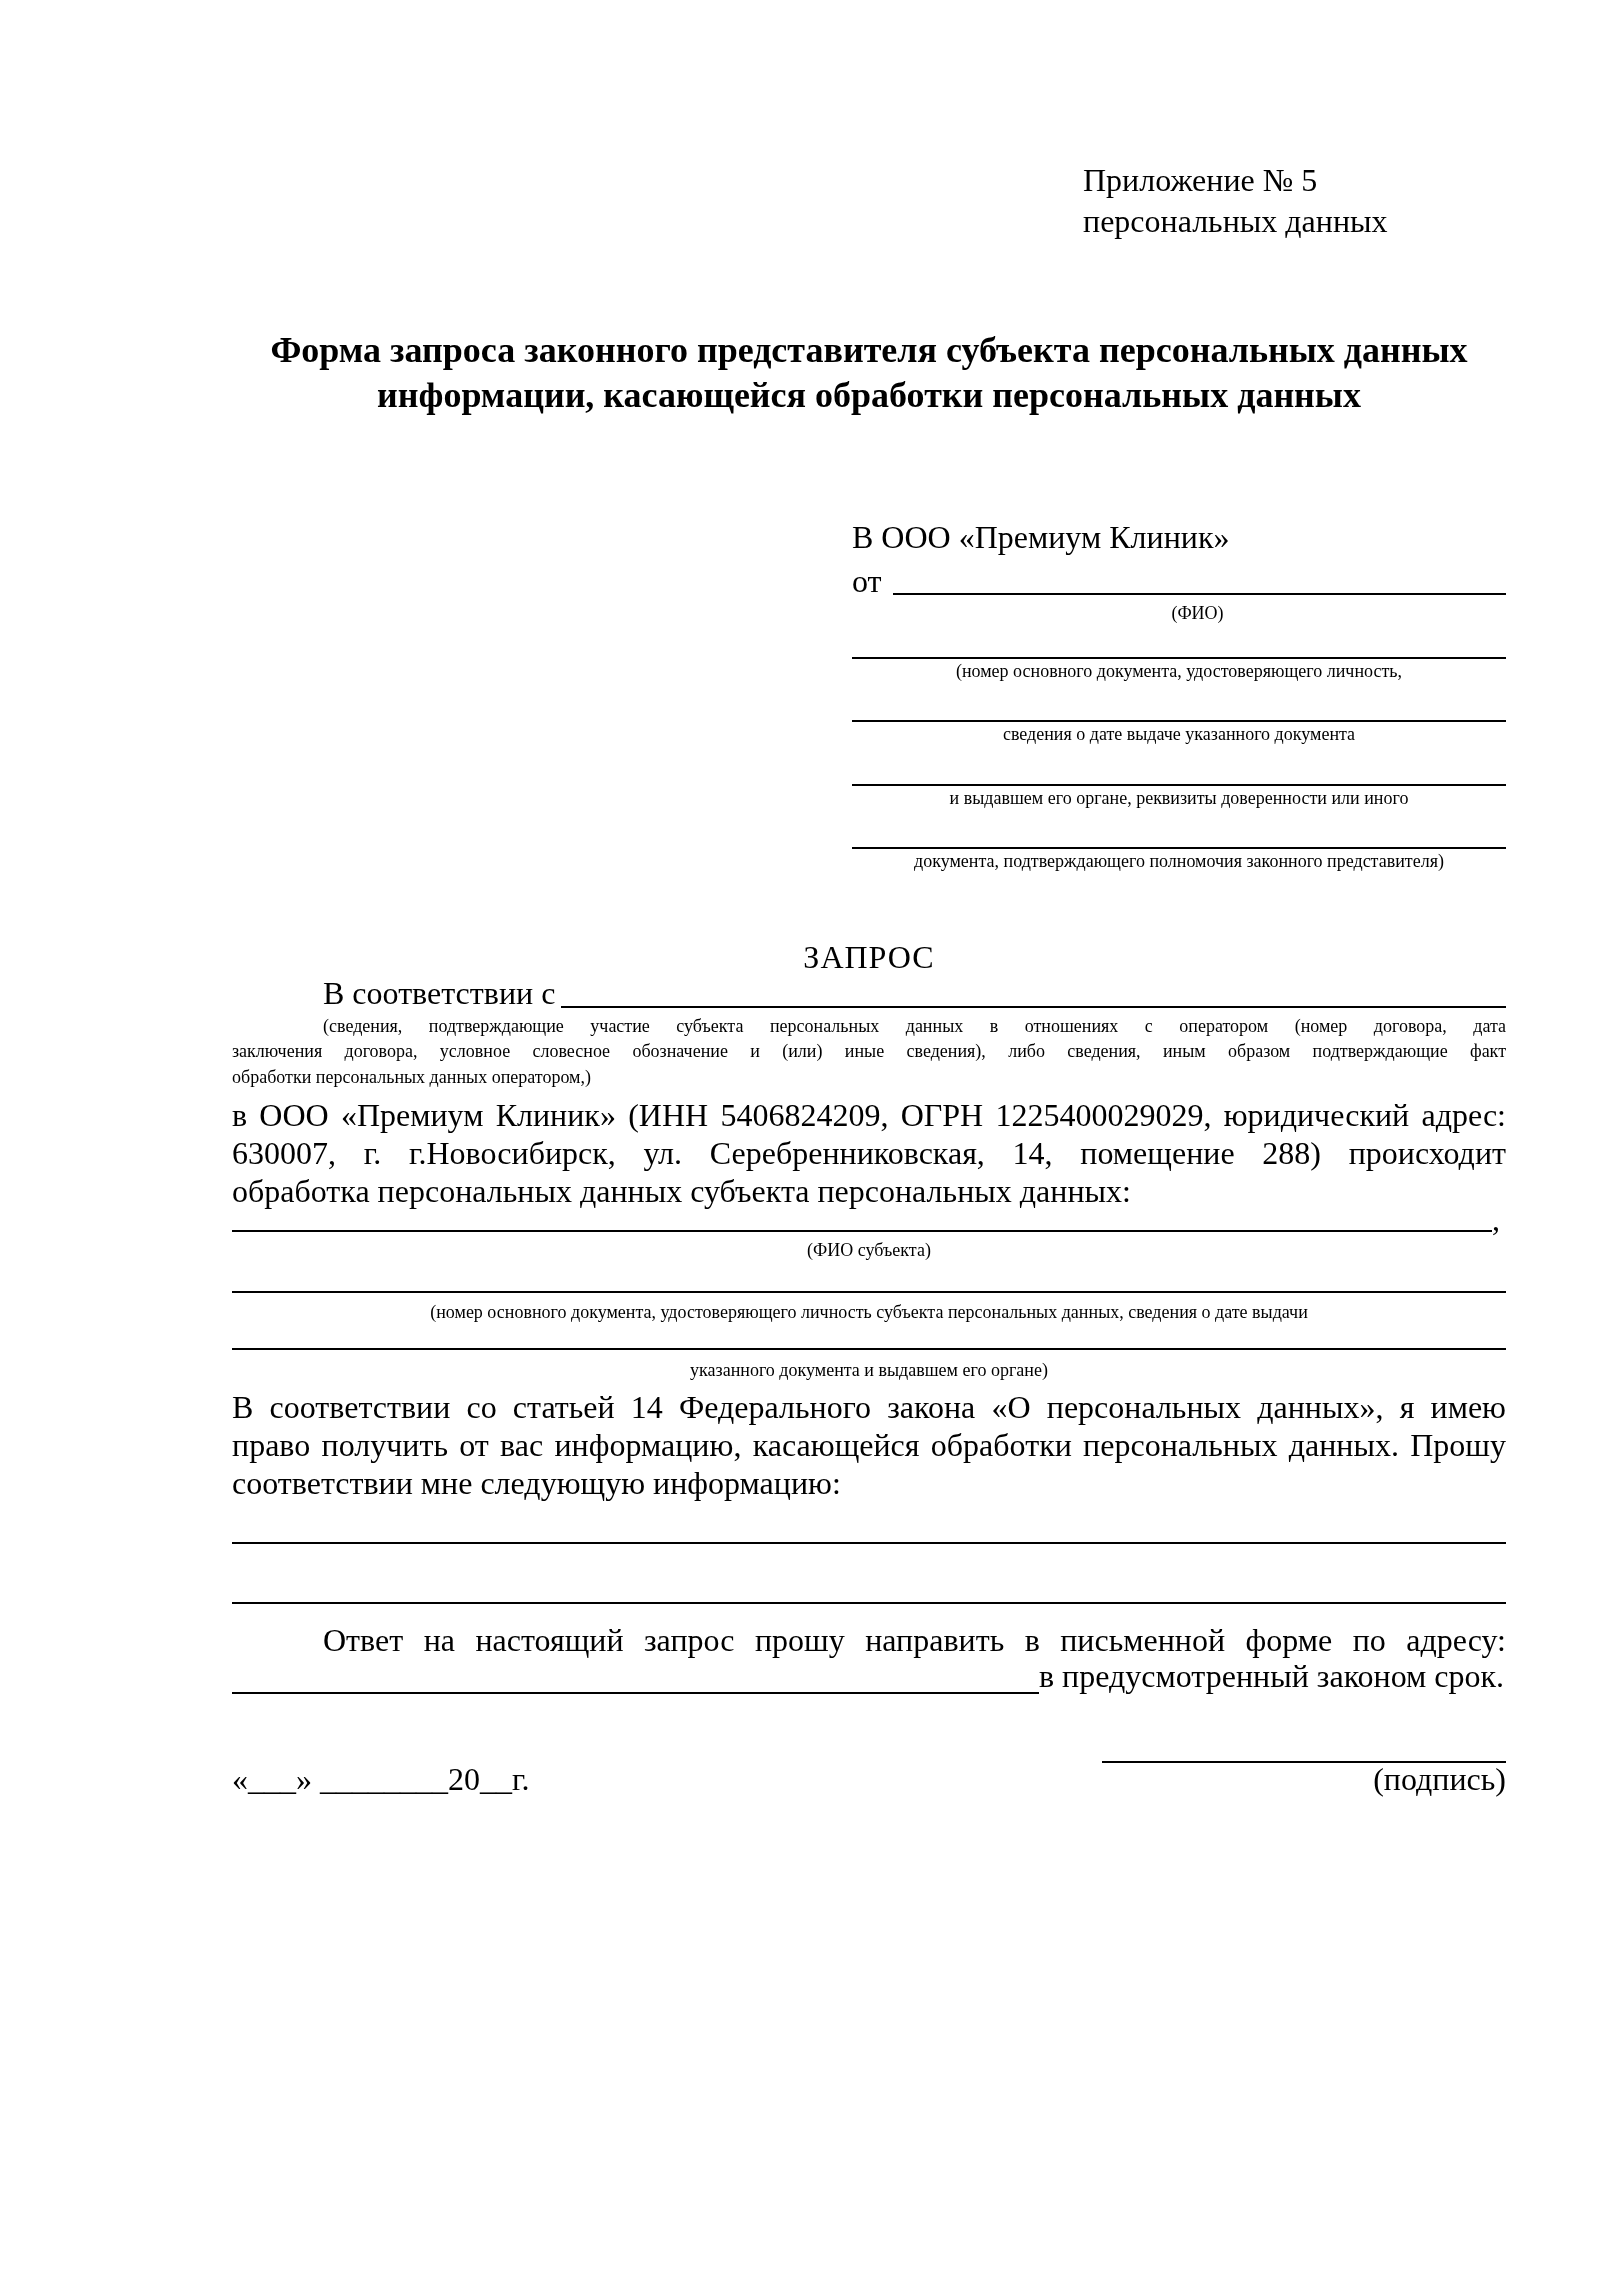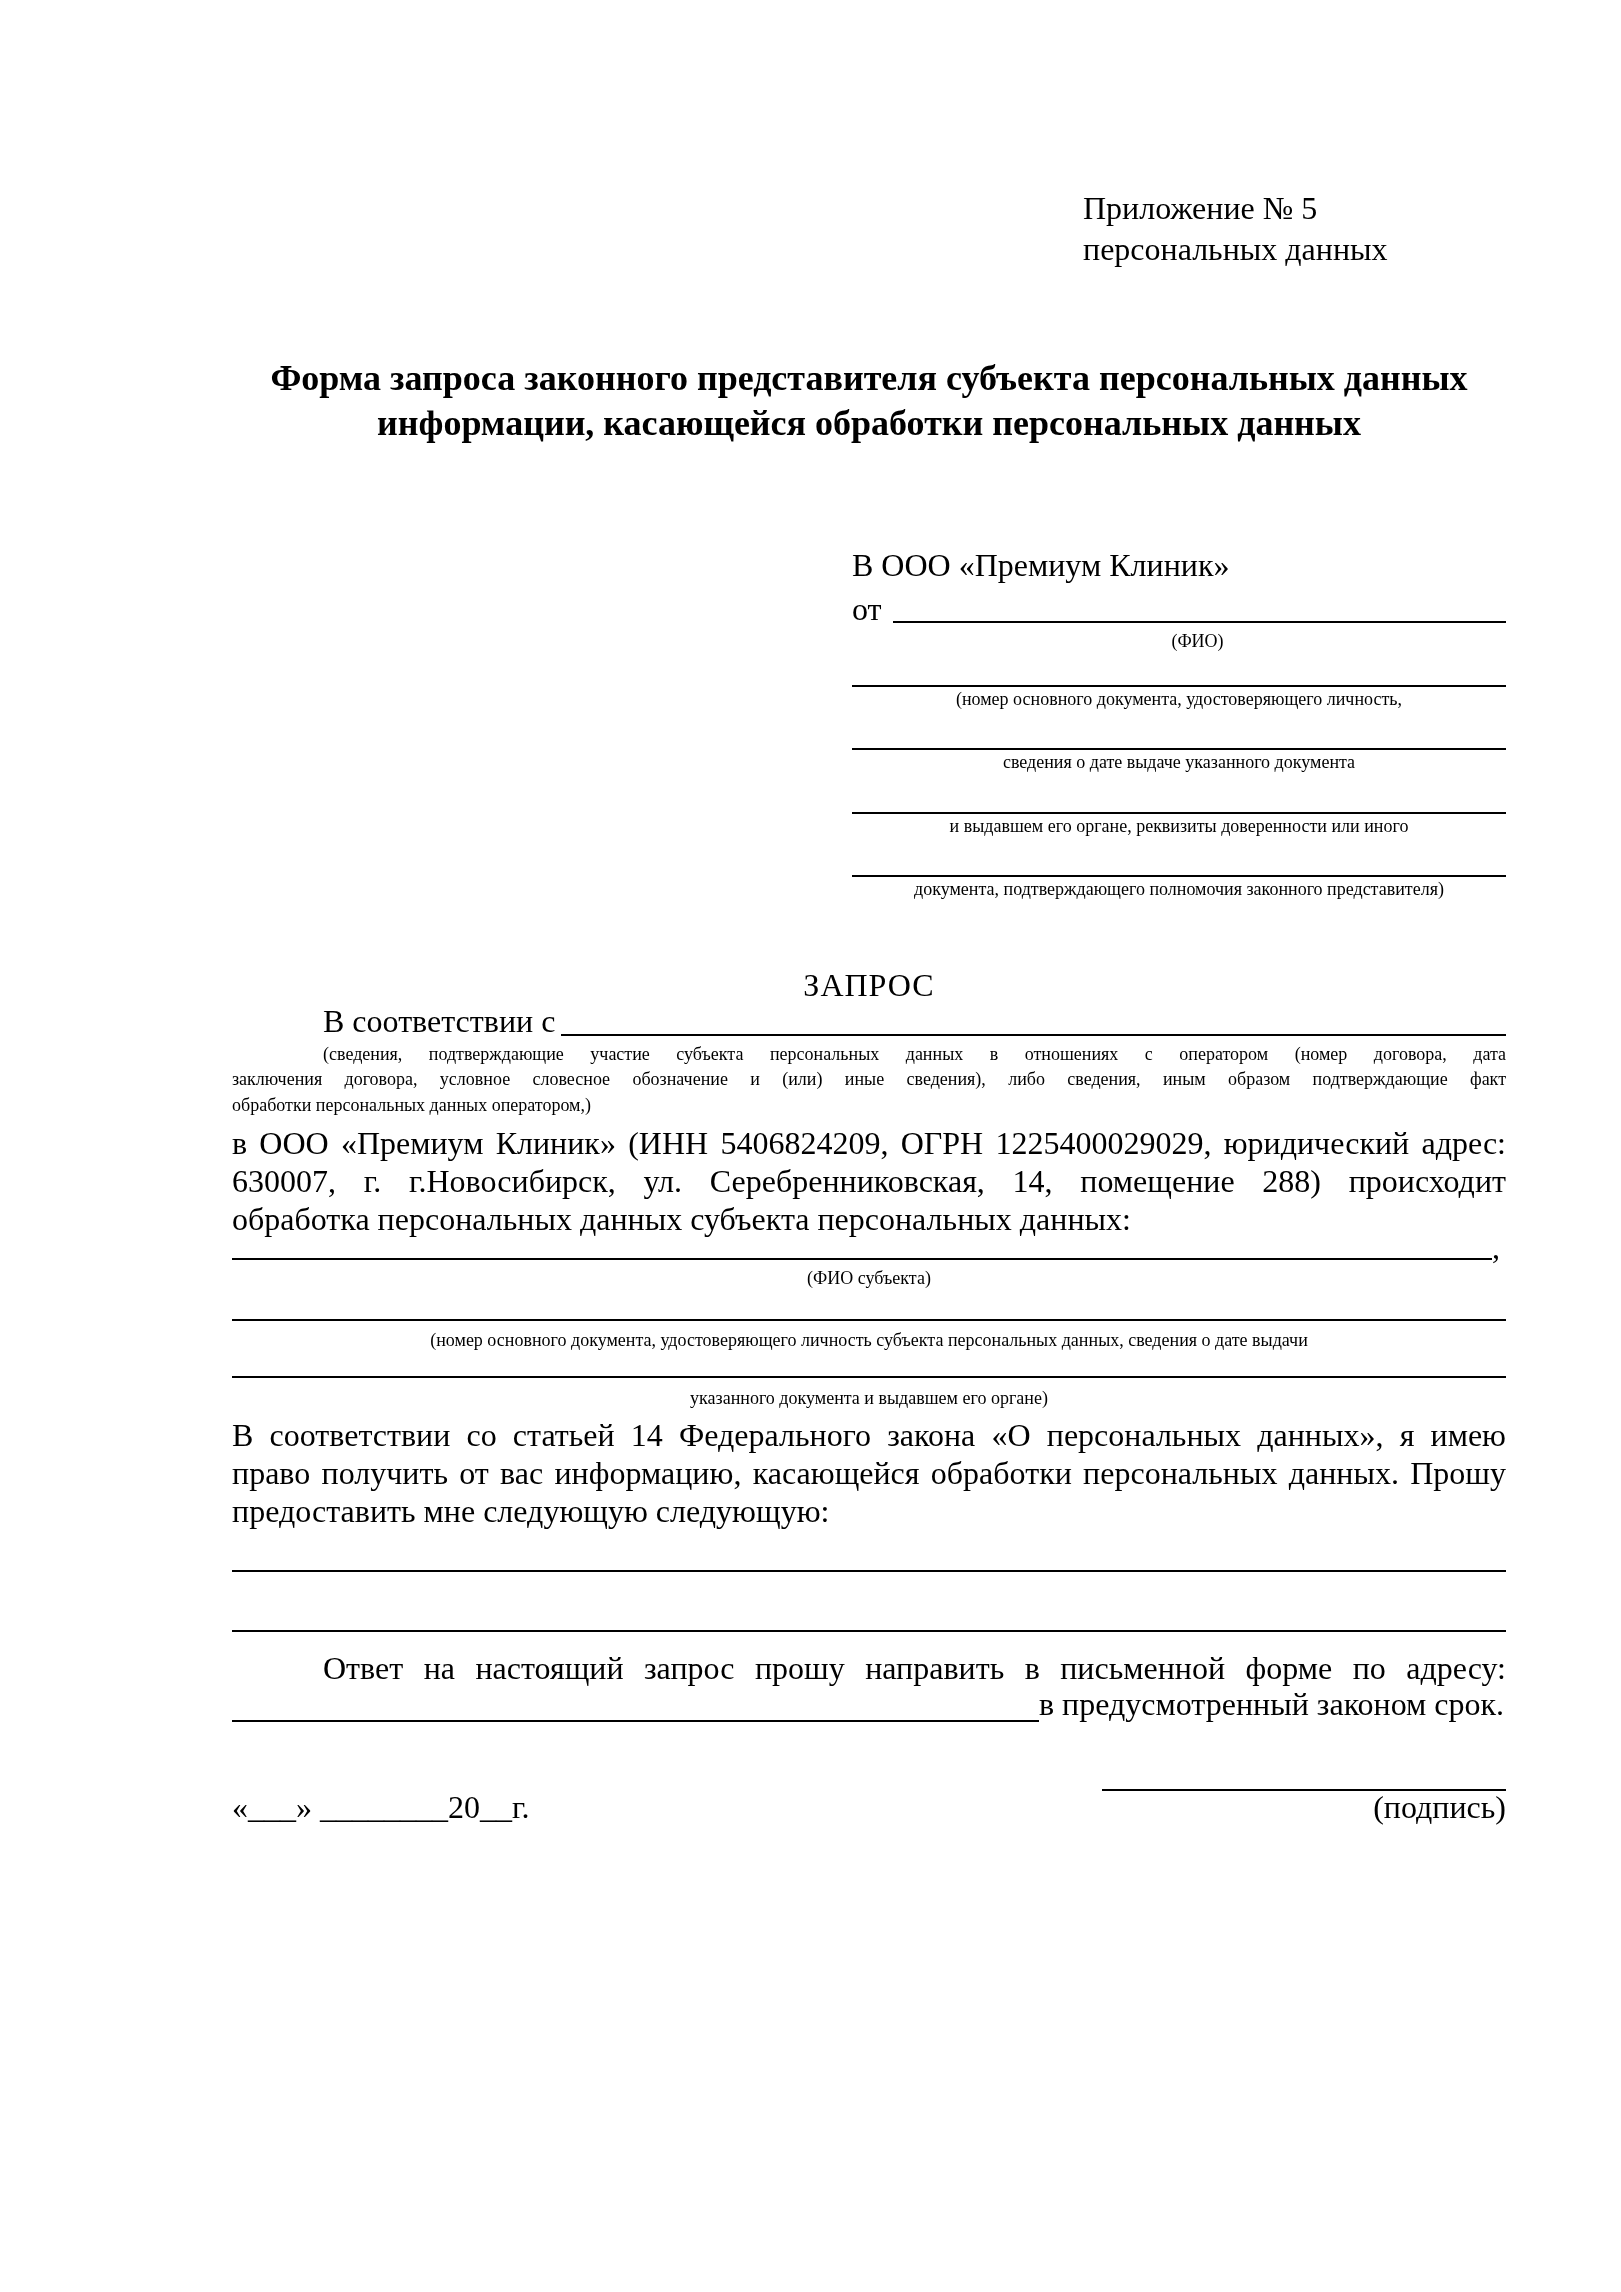--- a/index.html
+++ b/index.html
@@ -11,21 +11,21 @@
     color: #000000;
     box-sizing: border-box;
     padding: 160px 115px 0 232px;
     overflow: hidden;
     font-family: "Liberation Serif", "DejaVu Serif", serif;
     font-size: 32px;
     line-height: 38px;
   }
 
   
-  .header-ref { margin-left: 851px; line-height: 41px; margin-top: 28px; }
+  .header-ref { margin-left: 851px; line-height: 41px; }
 
   
   .title { margin-top: 86px; text-align: center; font-weight: bold; font-size: 36px; line-height: 45px; }
 
   
   .addressee { margin-top: 100px; margin-left: 620px; width: 654px; }
   .addr-to { line-height: 39px; }
   .addr-from { display: flex; align-items: flex-end; height: 27.4px; margin-top: 10.8px; gap: 6px; }
   .addr-from-label { line-height: 27.4px; }
   .fill-line { flex: 1 1 auto; border-bottom: 2.9px solid #000; height: 24.5px; margin-left: 5.9px; }
@@ -127,21 +127,21 @@
 
   <div class="blank-line" style="margin-top: 27.4px;"></div>
   <div class="caption center mt8">(номер основного документа, удостоверяющего личность субъекта персональных данных, сведения о дате выдачи</div>
 
   <div class="blank-line" style="margin-top: 22.5px;"></div>
   <div class="caption center mt8">указанного документа и выдавшем его органе)</div>
 
   <div class="para" style="margin-top: 3.9px;">
     <div class="jline">В соответствии со статьей 14 Федерального закона «О персональных данных», я имею</div>
     <div class="jline">право получить от вас информацию, касающейся обработки персональных данных. Прошу</div>
-    <div>предоставить мне следующую следующую:</div>
+    <div>соответствии мне следующую информацию:</div>
   </div>
 
   <div class="blank-line" style="margin-top: 40px;"></div>
   <div class="blank-line" style="margin-top: 58px;"></div>
 
   <div class="jline indent" style="margin-top: 17.6px;">Ответ на настоящий запрос прошу направить в письменной форме по адресу:</div>
   <div class="reply-line2">
     <span class="reply-fill"></span>
     <span class="reply-tail">в предусмотренный законом срок.</span>
   </div>

